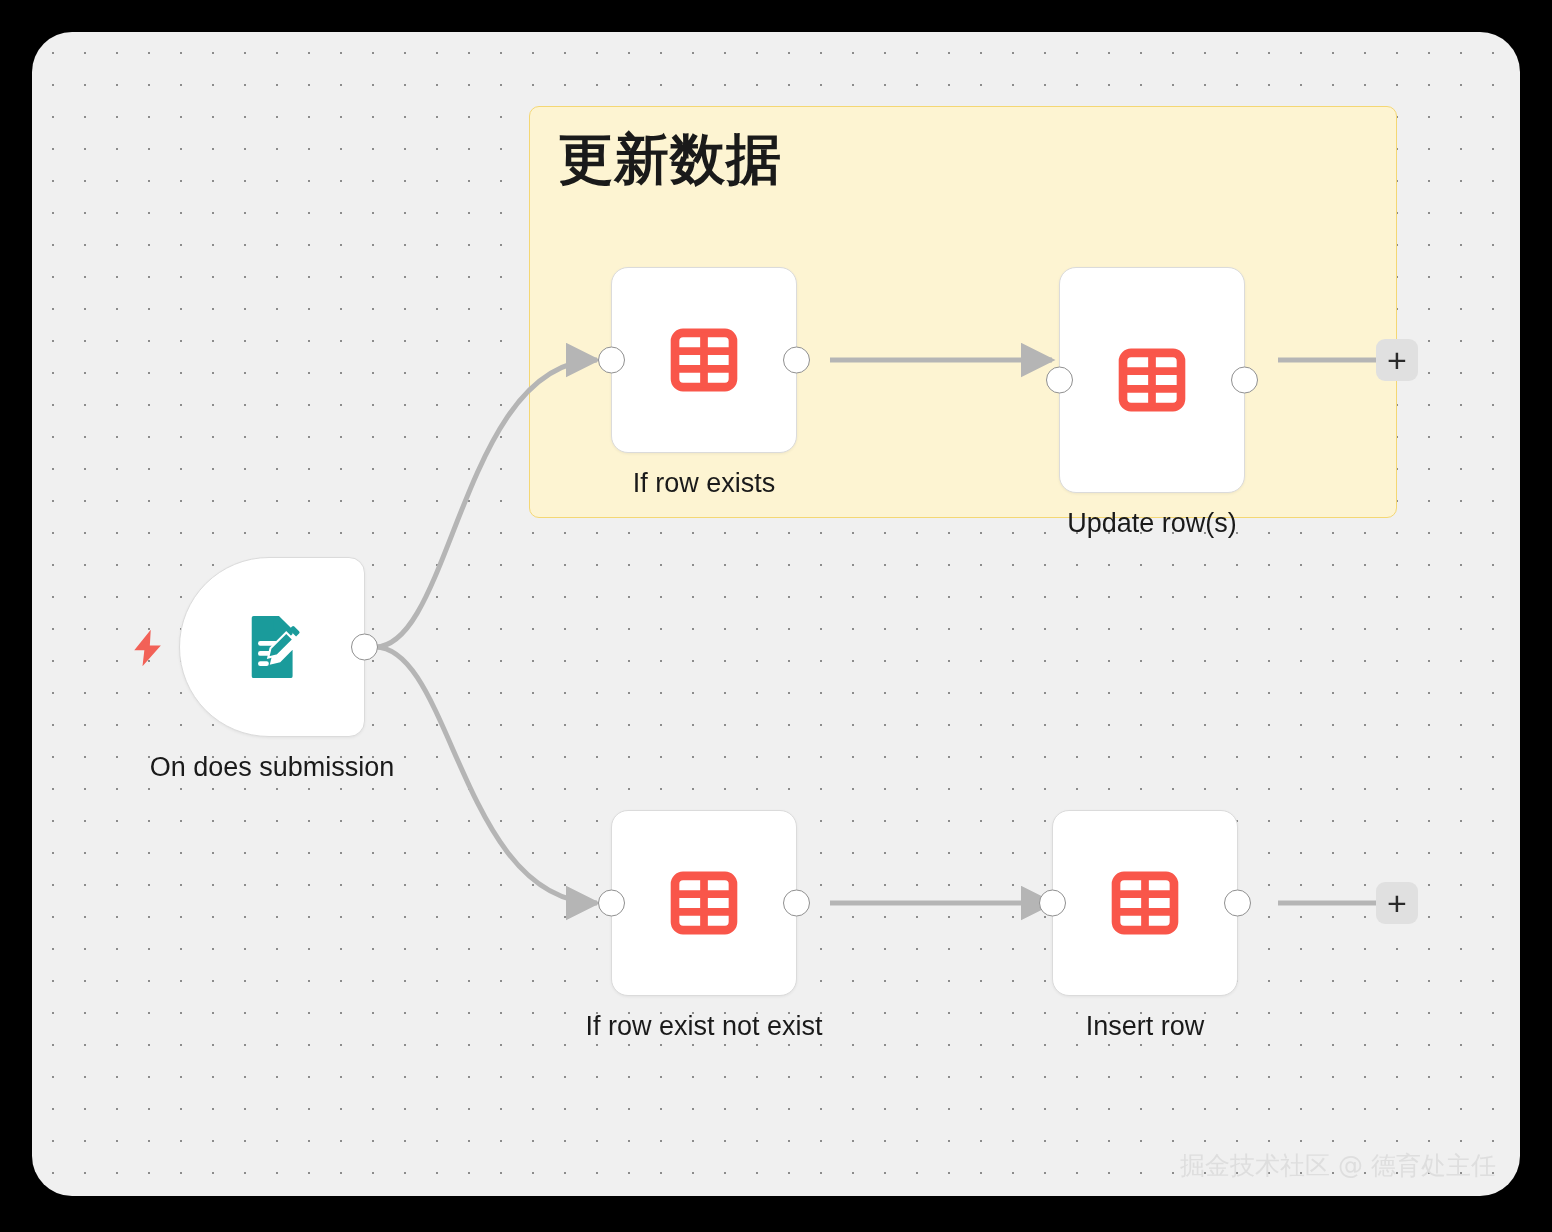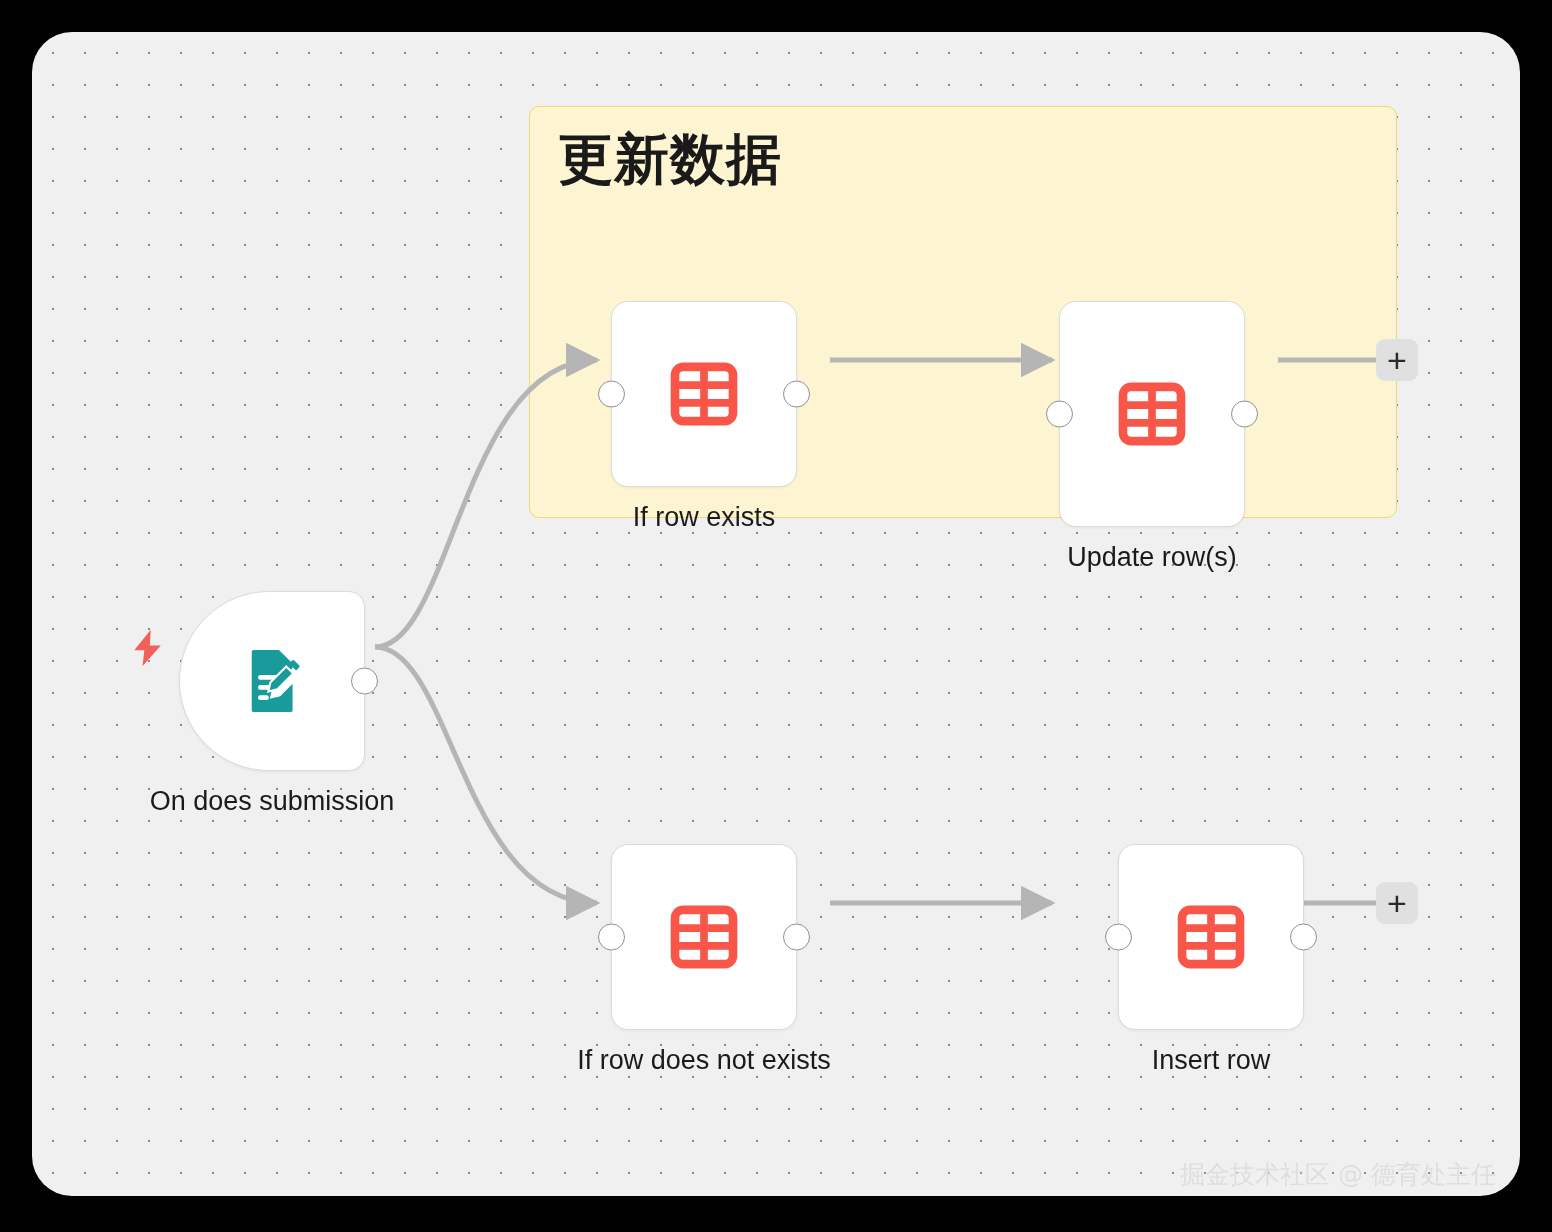--- a/index.html
+++ b/index.html
@@ -50,21 +50,20 @@
   
   .node {
     position: absolute;
     background: #ffffff;
     border: 1.5px solid #dbdbdb;
     border-radius: 17px;
     display: flex;
     align-items: center;
     justify-content: center;
     box-shadow: 0 1px 3px rgba(0,0,0,0.06);
-    margin-top: 34px;
   }
   .node.trigger {
     border-radius: 96px 17px 17px 96px;
   }
   .node-label {
     position: absolute;
     top: 100%;
     left: 50%;
     transform: translateX(-50%);
     margin-top: 16px;
@@ -99,21 +98,21 @@
     font-weight: 400;
     z-index: 6;
   }
 
   
   .bolt { position: absolute; z-index: 4; }
 
   
   .watermark {
     position: absolute;
-    right: 24px; bottom: 5px;
+    right: 24px; bottom: 14px;
     font-size: 25px;
     color: #dedede;
     white-space: nowrap;
     font-family: "DejaVu Sans", "Liberation Sans", sans-serif;
     text-align: right;
   }
 </style>
 </head>
 <body>
 
@@ -201,24 +200,24 @@
       <span style="display:block;width:74px;height:74px;">
         <svg width="74" height="74" viewBox="0 0 24 24">
           <rect x="2.6" y="3.2" width="18.8" height="17.6" rx="2.6" fill="none" stroke="#f9564a" stroke-width="2.8"></rect>
           <line x1="12" y1="3.2" x2="12" y2="20.8" stroke="#f9564a" stroke-width="2.5"></line>
           <line x1="2.6" y1="9.1" x2="21.4" y2="9.1" stroke="#f9564a" stroke-width="2.5"></line>
           <line x1="2.6" y1="14.9" x2="21.4" y2="14.9" stroke="#f9564a" stroke-width="2.5"></line>
         </svg>
       </span>
       <span class="endpoint in"></span>
       <span class="endpoint out"></span>
-      <span class="node-label">If row does not exists</span>
-    </div>
-
-    <div class="node" style="left:1086px; top:778px; width:186px; height:186px;">
+      <span class="node-label">If row exist not exist</span>
+    </div>
+
+    <div class="node" style="left:1020px; top:778px; width:186px; height:186px;">
       <span style="display:block;width:74px;height:74px;">
         <svg width="74" height="74" viewBox="0 0 24 24">
           <rect x="2.6" y="3.2" width="18.8" height="17.6" rx="2.6" fill="none" stroke="#f9564a" stroke-width="2.8"></rect>
           <line x1="12" y1="3.2" x2="12" y2="20.8" stroke="#f9564a" stroke-width="2.5"></line>
           <line x1="2.6" y1="9.1" x2="21.4" y2="9.1" stroke="#f9564a" stroke-width="2.5"></line>
           <line x1="2.6" y1="14.9" x2="21.4" y2="14.9" stroke="#f9564a" stroke-width="2.5"></line>
         </svg>
       </span>
       <span class="endpoint in"></span>
       <span class="endpoint out"></span>

